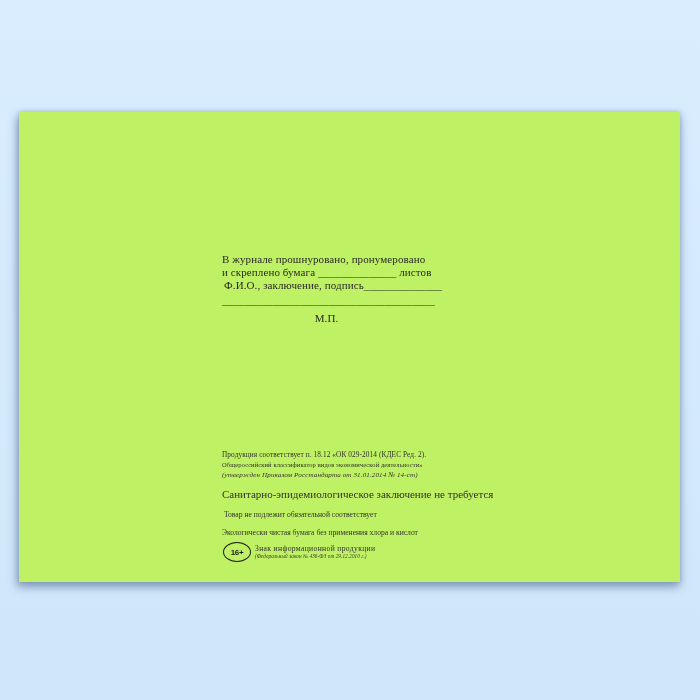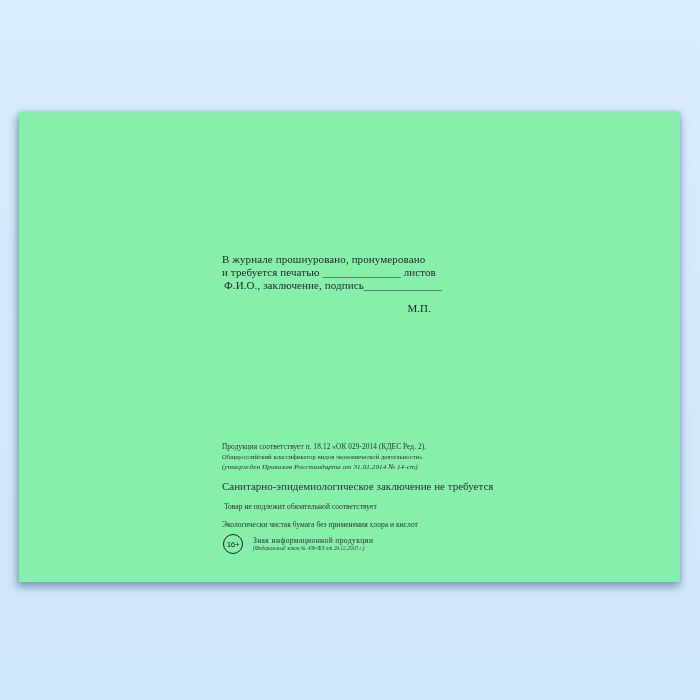--- a/index.html
+++ b/index.html
@@ -9,91 +9,92 @@
   }
   body {
     position: relative;
     background: linear-gradient(180deg, #d9edfe 0%, #d4e9fc 55%, #cfe7fb 100%);
     overflow: hidden;
   }
   .sheet {
     position: absolute;
     left: 19px; top: 112px;
     width: 661px; height: 470px;
-    background: #86efac;
+    background: #bef264;
     box-shadow: 0 4px 9px rgba(92,124,158,0.55),
                 -3px 5px 8px rgba(100,130,160,0.35),
                 0 0 4px rgba(112,142,172,0.40);
   }
   
   .seal-block {
     position: absolute;
     left: 203px; top: 141px;
     width: 212px;
     font-size: 11px;
     line-height: 12.8px;
     color: #2b2826;
     white-space: nowrap;
     letter-spacing: 0.1px;
   }
   .seal-line { height: 12.8px; }
   .seal-line.fio { padding-left: 2px; }
   .seal-line.rule { margin-top: 3px; }
   .seal-mp {
-    margin-top: 11px;
-    text-align: right;
+    margin-top: 5px;
+    text-align: center;
     padding-right: 3px;
     font-family: Liberation Serif, serif;
   }
   
   .compliance {
     position: absolute;
-    left: 203px; top: 330px;
+    left: 203px; top: 338px;
     width: 260px;
     color: #33302e;
     white-space: nowrap;
   }
   .c-line1 { font-size: 7.3px; line-height: 10px; letter-spacing: 0.1px; }
   .c-line2 { font-size: 6.5px; line-height: 10px; letter-spacing: 0.1px; }
   .c-line3 { font-size: 7.1px; line-height: 10px; font-style: italic; letter-spacing: 0.1px; }
   .c-sanitary { font-size: 11px; line-height: 11px; margin-top: 9px; }
   .c-cert { font-size: 7.6px; line-height: 11px; margin-top: 9px; padding-left: 2px; }
   .c-eco { font-size: 7.6px; line-height: 11px; margin-top: 7px; }
   
   .age-row {
     display: flex;
     align-items: flex-start;
     margin-top: 4px;
   }
   .age-badge {
-    width: 20px; height: 20px;
+    width: 28px; height: 20px;
     border: 1.7px solid #1e1c1b;
     border-radius: 50%;
     display: flex; align-items: center; justify-content: center;
     font-family: "Liberation Sans", sans-serif;
-    font-weight: normal;
+    font-weight: bold;
     font-size: 8px;
     letter-spacing: -0.4px;
     color: #1e1c1b;
     margin-left: 1px;
     flex: 0 0 auto;
   }
-  .age-text { margin-left: 10px; padding-top: 2px; }
+  .age-text { margin-left: 4px; padding-top: 2px; }
   .age-title { font-size: 7.6px; line-height: 9px; letter-spacing: 0.35px; }
   .age-law { font-size: 5.2px; line-height: 7px; font-style: italic; letter-spacing: 0.1px; color: #3a3734; }
 </style>
 </head>
 <body>
 
 <div class="sheet">
 
   <div class="seal-block">
     <div class="seal-line">В журнале прошнуровано, пронумеровано</div>
-    <div class="seal-line">и требуется печатью ______________ листов</div>
+    <div class="seal-line">и скреплено бумага ______________ листов</div>
     <div class="seal-line fio">Ф.И.О., заключение, подпись______________</div>
+    <div class="seal-line rule">______________________________________</div>
     <div class="seal-mp">М.П.</div>
   </div>
 
   <div class="compliance">
     <div class="c-line1">Продукция соответствует п. 18.12 «ОК 029-2014 (КДЕС Ред. 2).</div>
     <div class="c-line2">Общероссийский классификатор видов экономической деятельности»</div>
     <div class="c-line3">(утвержден Приказом Росстандарта от 31.01.2014 № 14-ст)</div>
     <div class="c-sanitary">Санитарно-эпидемиологическое заключение не требуется</div>
     <div class="c-cert">Товар не подлежит обязательной соответствует</div>
     <div class="c-eco">Экологически чистая бумага без применения хлора и кислот</div>

